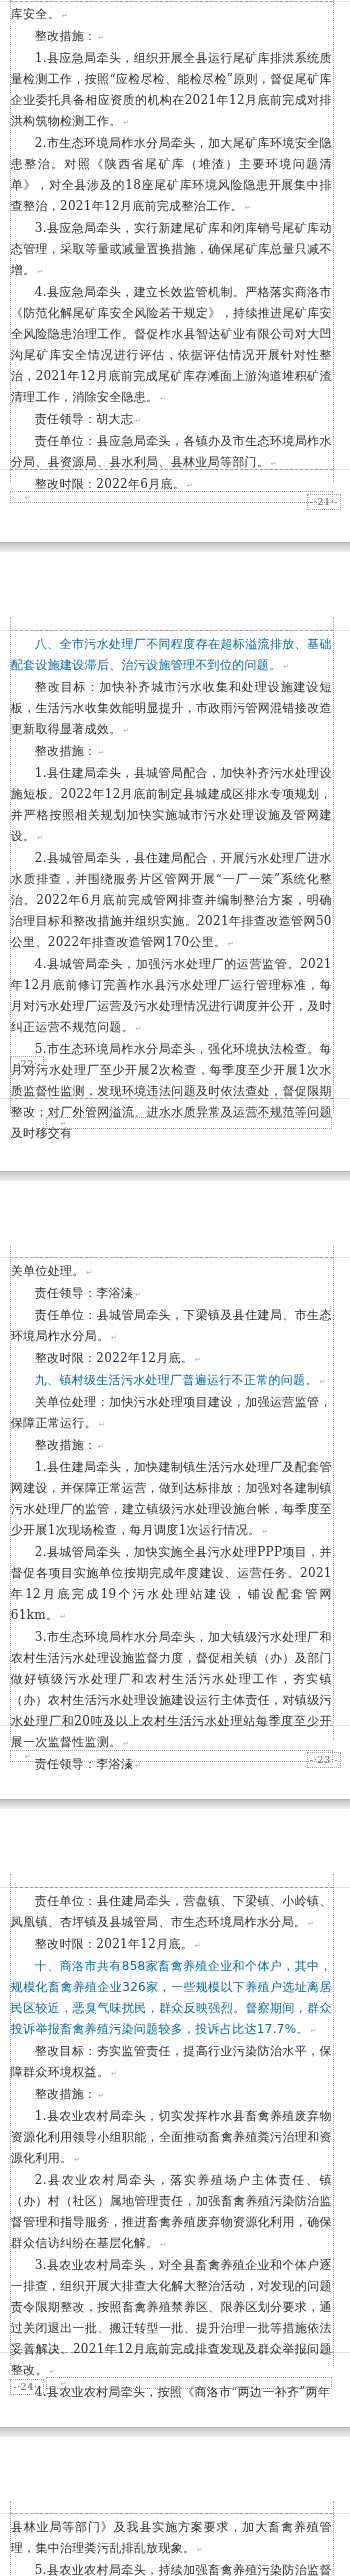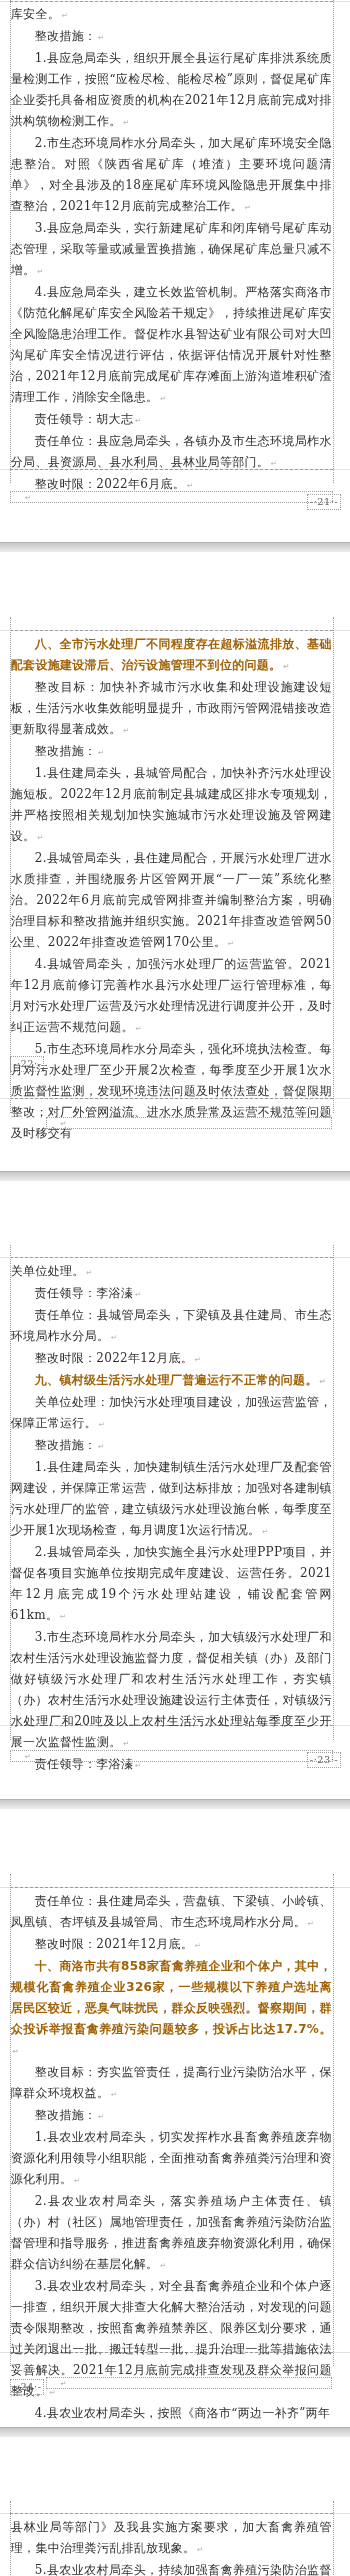--- a/index.html
+++ b/index.html
@@ -31,21 +31,21 @@
     font-size:12px;line-height:21px;
     text-align:justify;
     letter-spacing:0.3px;
   }
   .textblock p{margin:0;padding:0;}
   .para{text-indent:2em;}
   .cont{text-indent:0;}
   .head{
     text-indent:2em;
     font-family:"DejaVu Sans","Liberation Sans",sans-serif;
-    font-weight:700;color:#a16207;
+    font-weight:400;color:#0369a1;
   }
   .pm::after{
     content:"\21b5";
     color:#b9b9b9;font-size:7.7px;margin-left:1.5px;
     font-family:"DejaVu Sans","Liberation Sans",sans-serif;
   }
   .footer-longbox{
     position:absolute;height:12.4px;
     border:0.5px dotted #9f9f9f;
     box-sizing:border-box;

